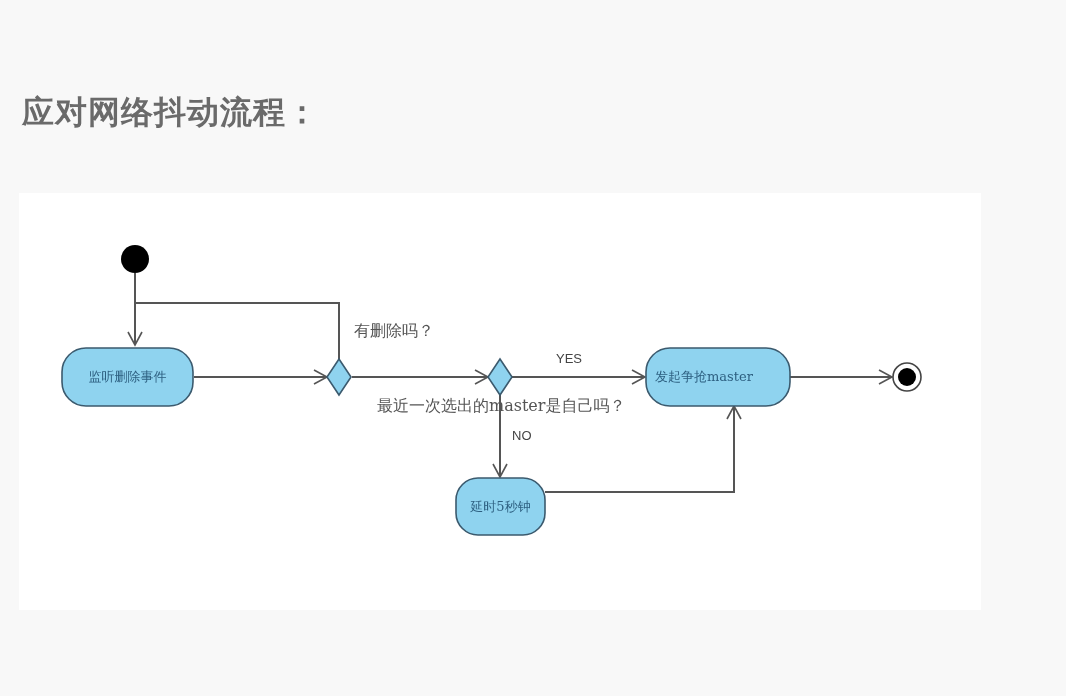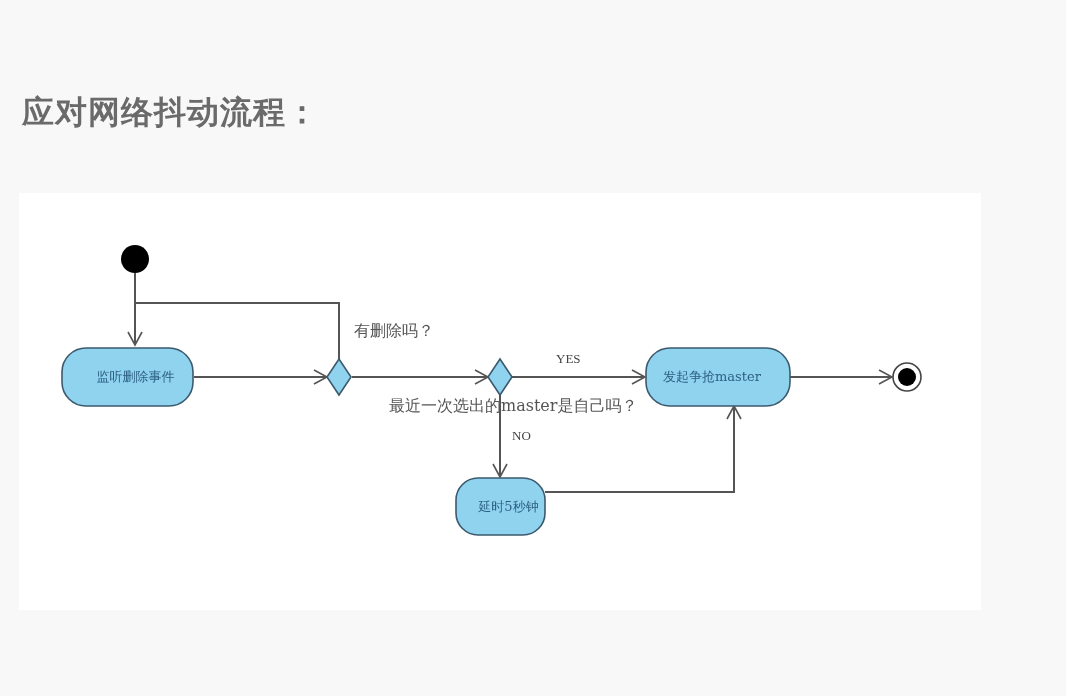--- a/index.html
+++ b/index.html
@@ -29,31 +29,30 @@
     }
     svg { position: absolute; left: 0; top: 0; }
     .node-label {
       position: absolute;
       display: flex; align-items: center; justify-content: center;
       font-family: "DejaVu Serif", serif;
       font-size: 13px;
       color: #2d5f80;
       white-space: nowrap;
       pointer-events: none;
-      margin-left: 8px;
     }
     .edge-label {
       position: absolute;
       font-size: 16px;
       color: #555;
       white-space: nowrap;
       font-family: "DejaVu Serif", serif;
     }
     .edge-label.latin {
-      font-family: Liberation Serif, serif;
+      font-family: Liberation Sans, sans-serif;
       font-size: 13px;
       color: #444;
     }
   </style>
 </head>
 <body>
 
 <div class="page-title">应对网络抖动流程：</div>
 
 <div class="canvas">
@@ -86,16 +85,16 @@
 
     <circle cx="888" cy="184" r="14" fill="#fff" stroke="#444" stroke-width="1.6"></circle>
     <circle cx="888" cy="184" r="9" fill="#000"></circle>
   </svg>
 
   <div class="node-label" style="left:43px; top:155px; width:131px; height:58px;">监听删除事件</div>
   <div class="node-label" style="left:627px; top:155px; width:116px; height:58px;">发起争抢master</div>
   <div class="node-label" style="left:437px; top:285px; width:89px; height:57px;">延时5秒钟</div>
 
   <div class="edge-label" style="left:335px; top:128px;">有删除吗？</div>
-  <div class="edge-label" style="left:370px; top:203px;">最近一次选出的master是自己吗？</div>
+  <div class="edge-label" style="left:358px; top:203px;">最近一次选出的master是自己吗？</div>
   <div class="edge-label latin" style="left:537px; top:158px;">YES</div>
   <div class="edge-label latin" style="left:493px; top:235px;">NO</div>
 </div>
 
 </body></html>

